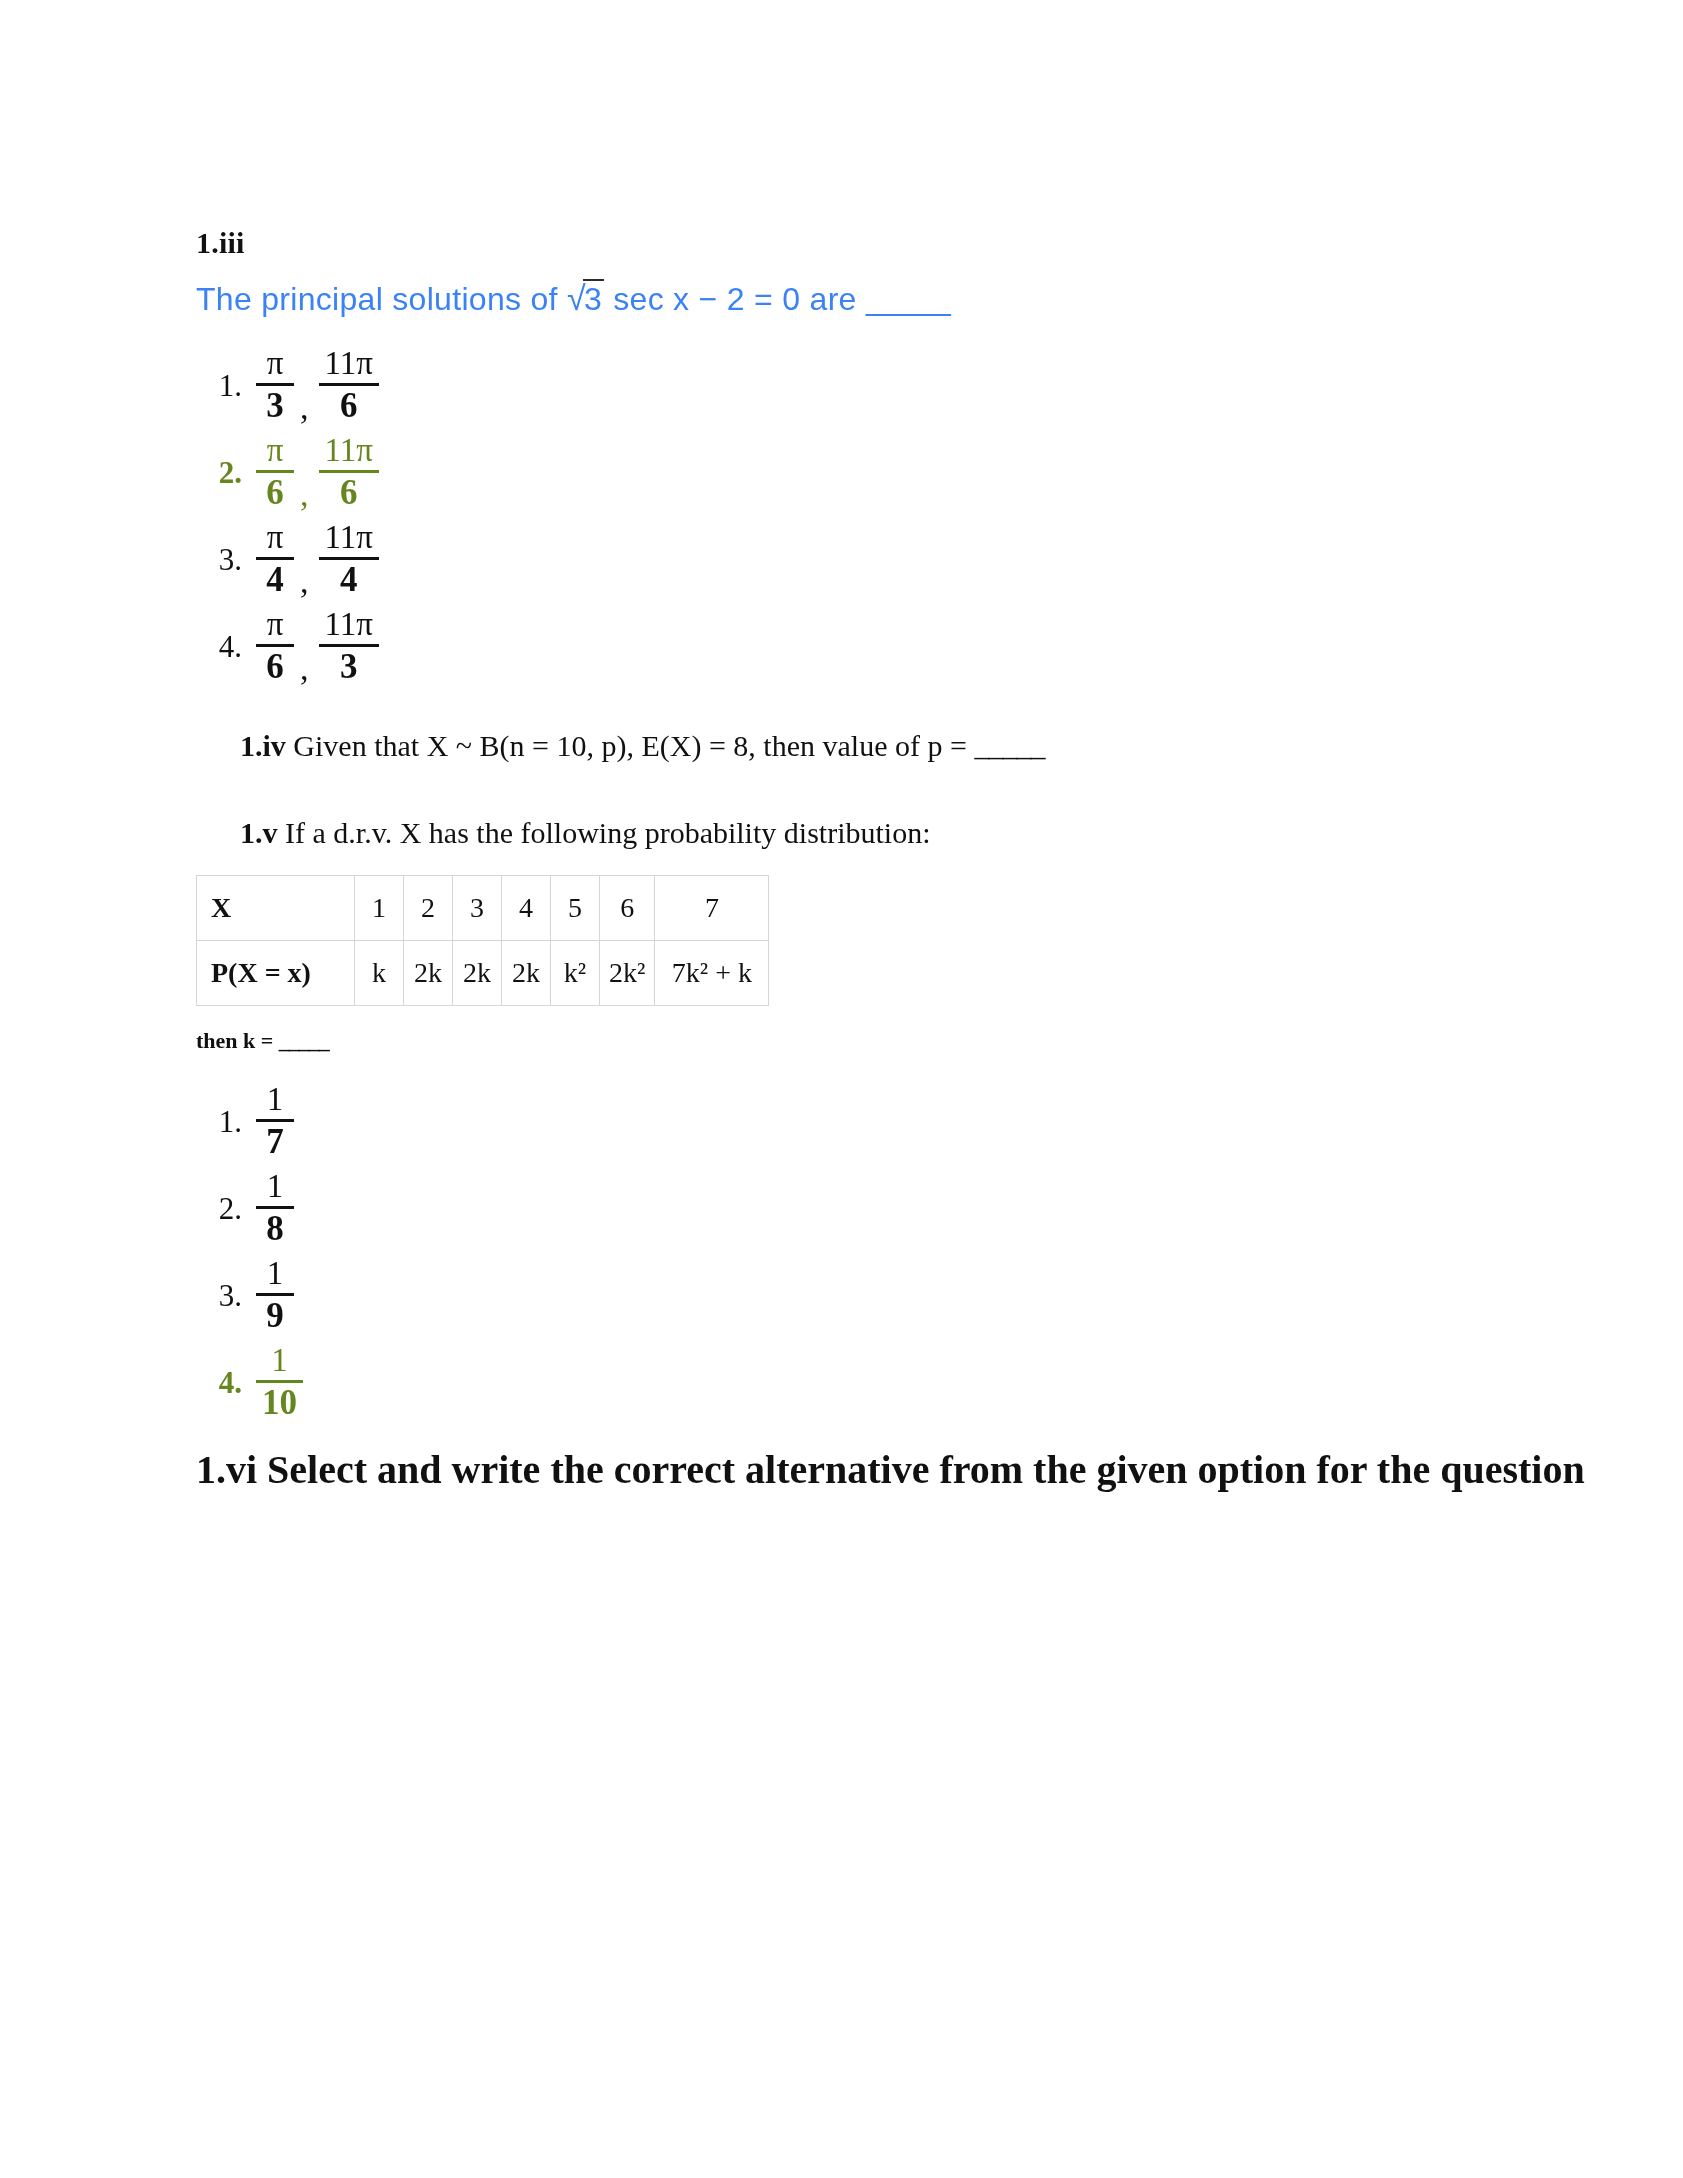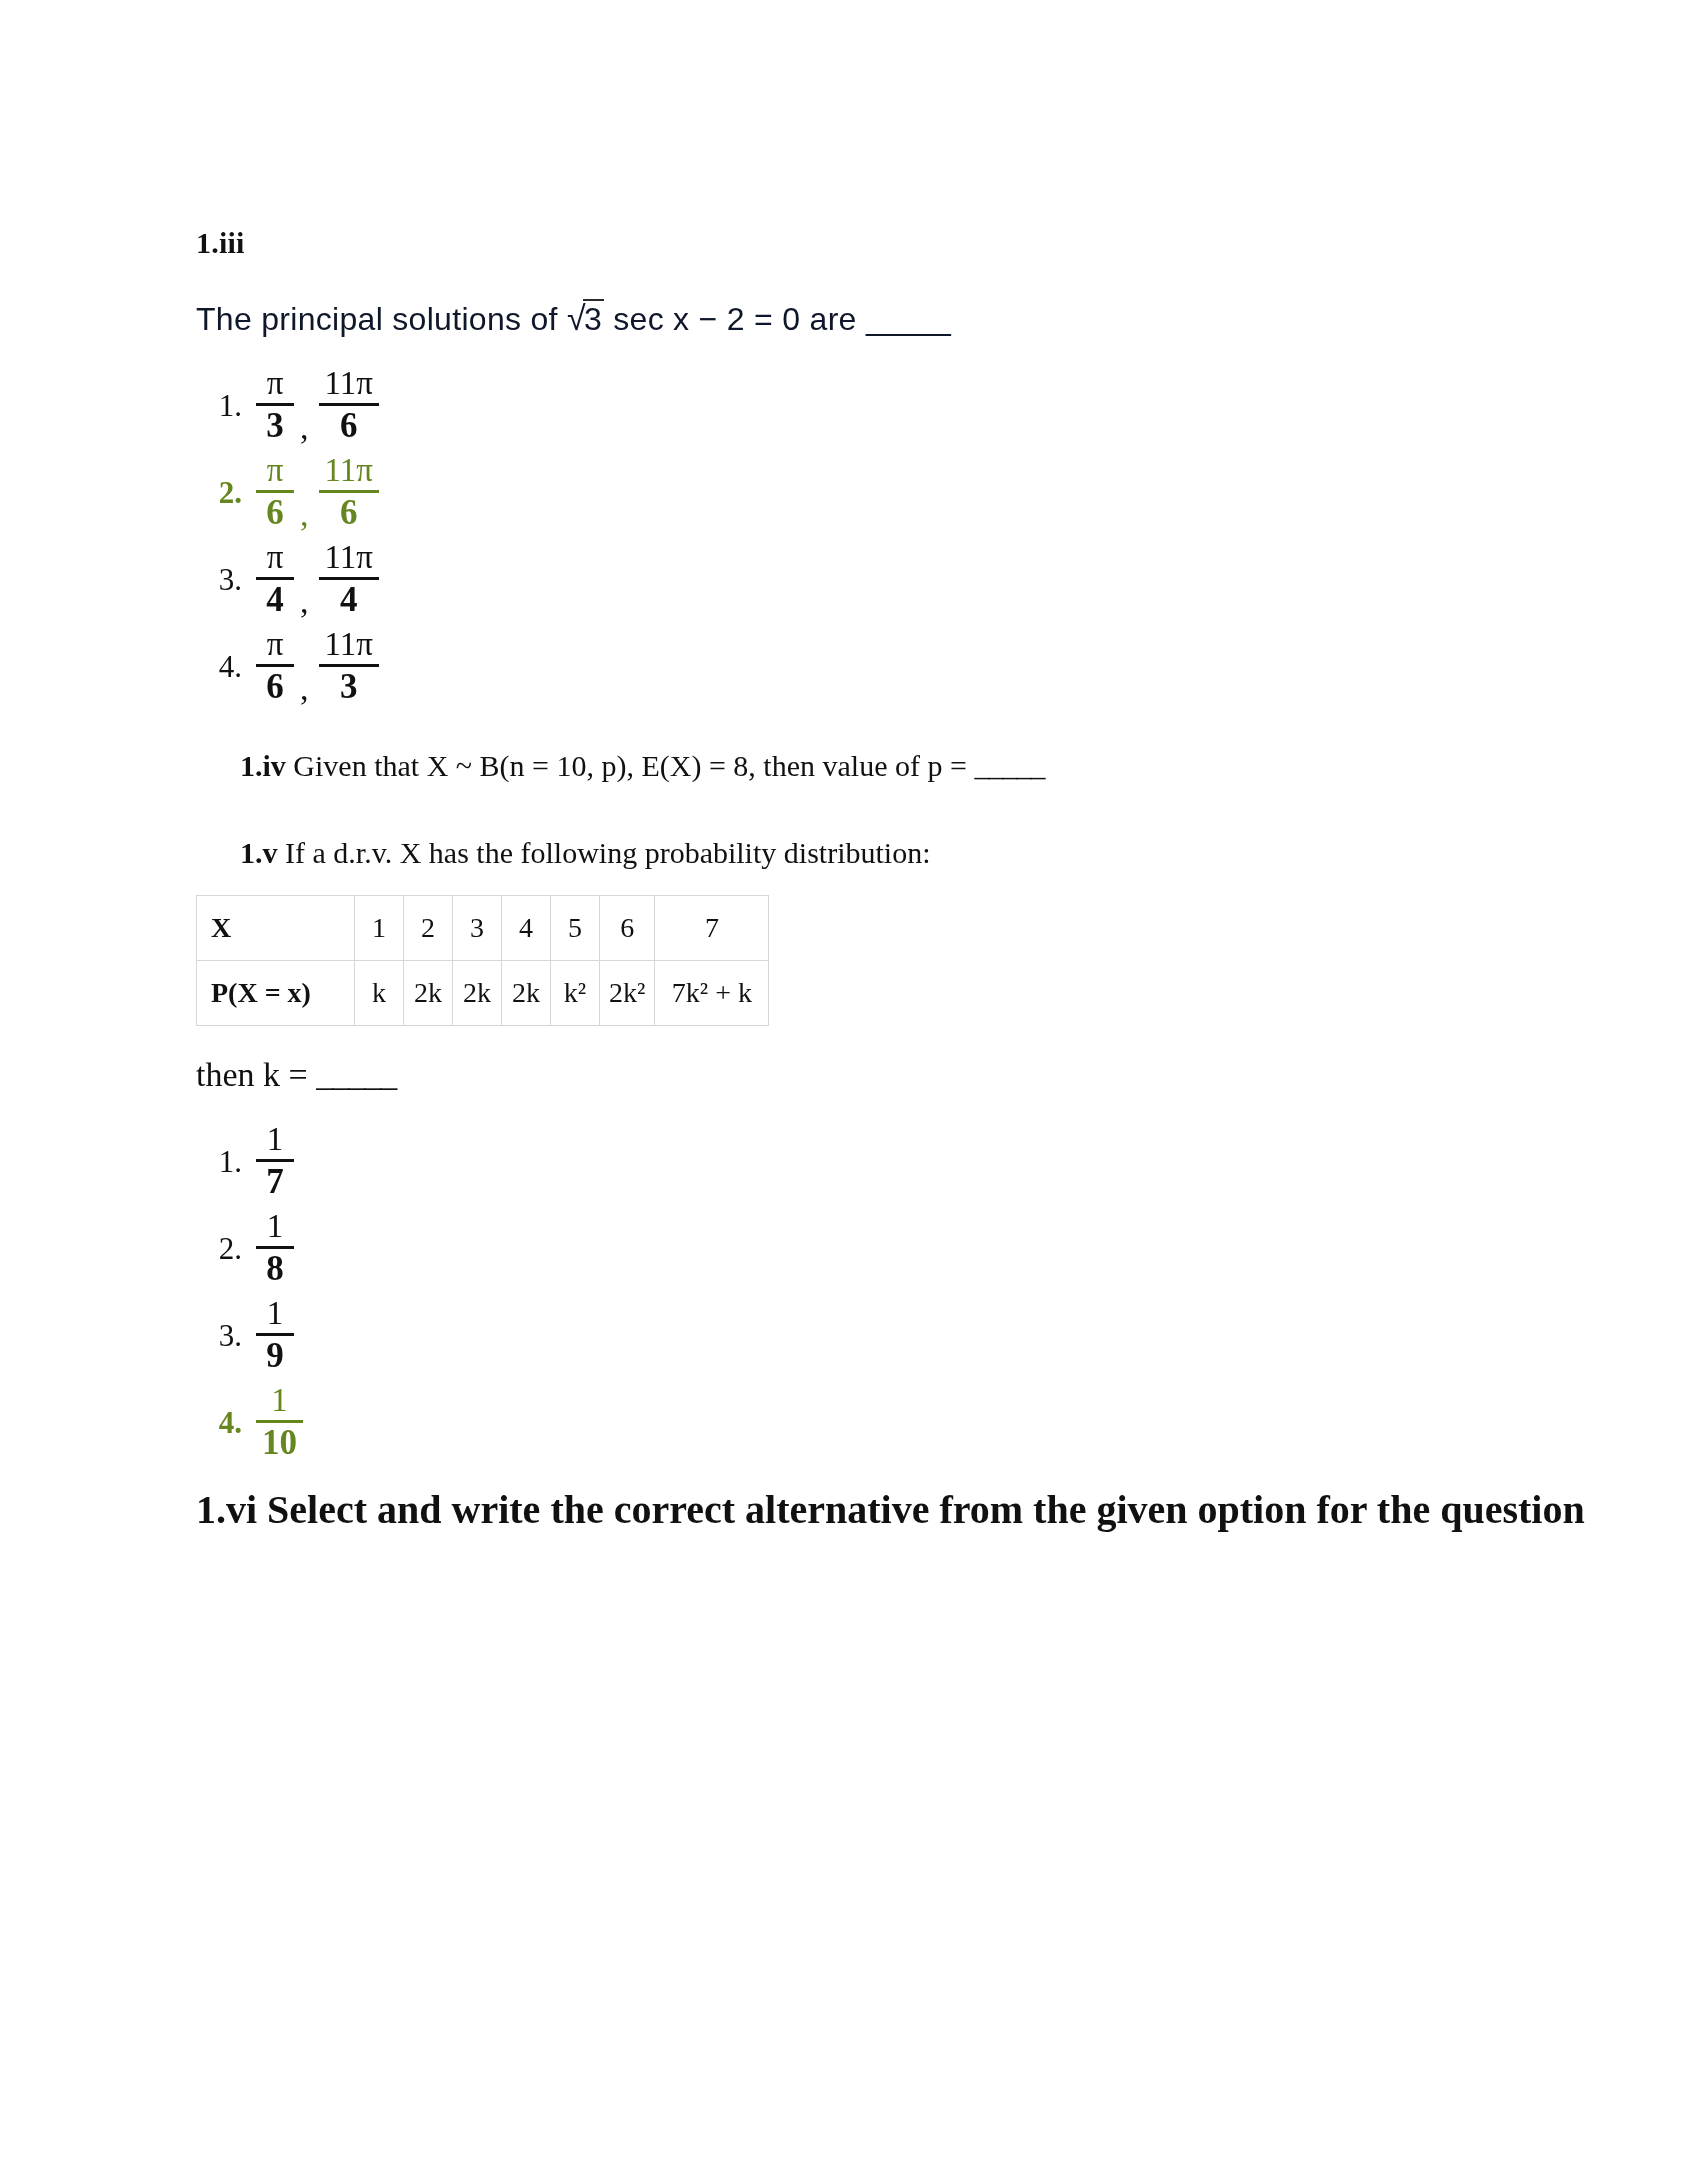--- a/index.html
+++ b/index.html
@@ -40,24 +40,23 @@
   .qline {
     font-size: 30px;
     line-height: 1.35;
     margin-left: 44px;
   }
   .qline .lbl { font-weight: bold; }
 
   .sans-line {
     font-family: "Liberation Sans", "DejaVu Sans", sans-serif;
     font-size: 32px;
-    color: #0f172a;
+    color: #3b82f6;
     letter-spacing: 0.3px;
     white-space: nowrap;
-    margin-top: 20px;
   }
 
   .blank { letter-spacing: -1px; }
 
   
   .radical {
     display: inline-block;
     position: relative;
     padding-top: 1px;
   }
@@ -151,22 +150,23 @@
     font-weight: bold;
     text-align: left;
     padding-left: 14px;
     padding-right: 26px;
     min-width: 117px;
   }
   table.pdist td.cell { min-width: 30px; }
   table.pdist td.wide { min-width: 95px; }
 
   .then-k {
-    font-size: 34px;
-    margin-top: 30px;
+    font-size: 22px;
+    margin-top: 22px;
+    font-weight: bold;
   }
 
   .spacer-lg { height: 46px; }
   .spacer-md { height: 34px; }
   .spacer-sm { height: 18px; }
 
   .final-line {
     font-size: 40px;
     font-weight: bold;
     white-space: nowrap;

